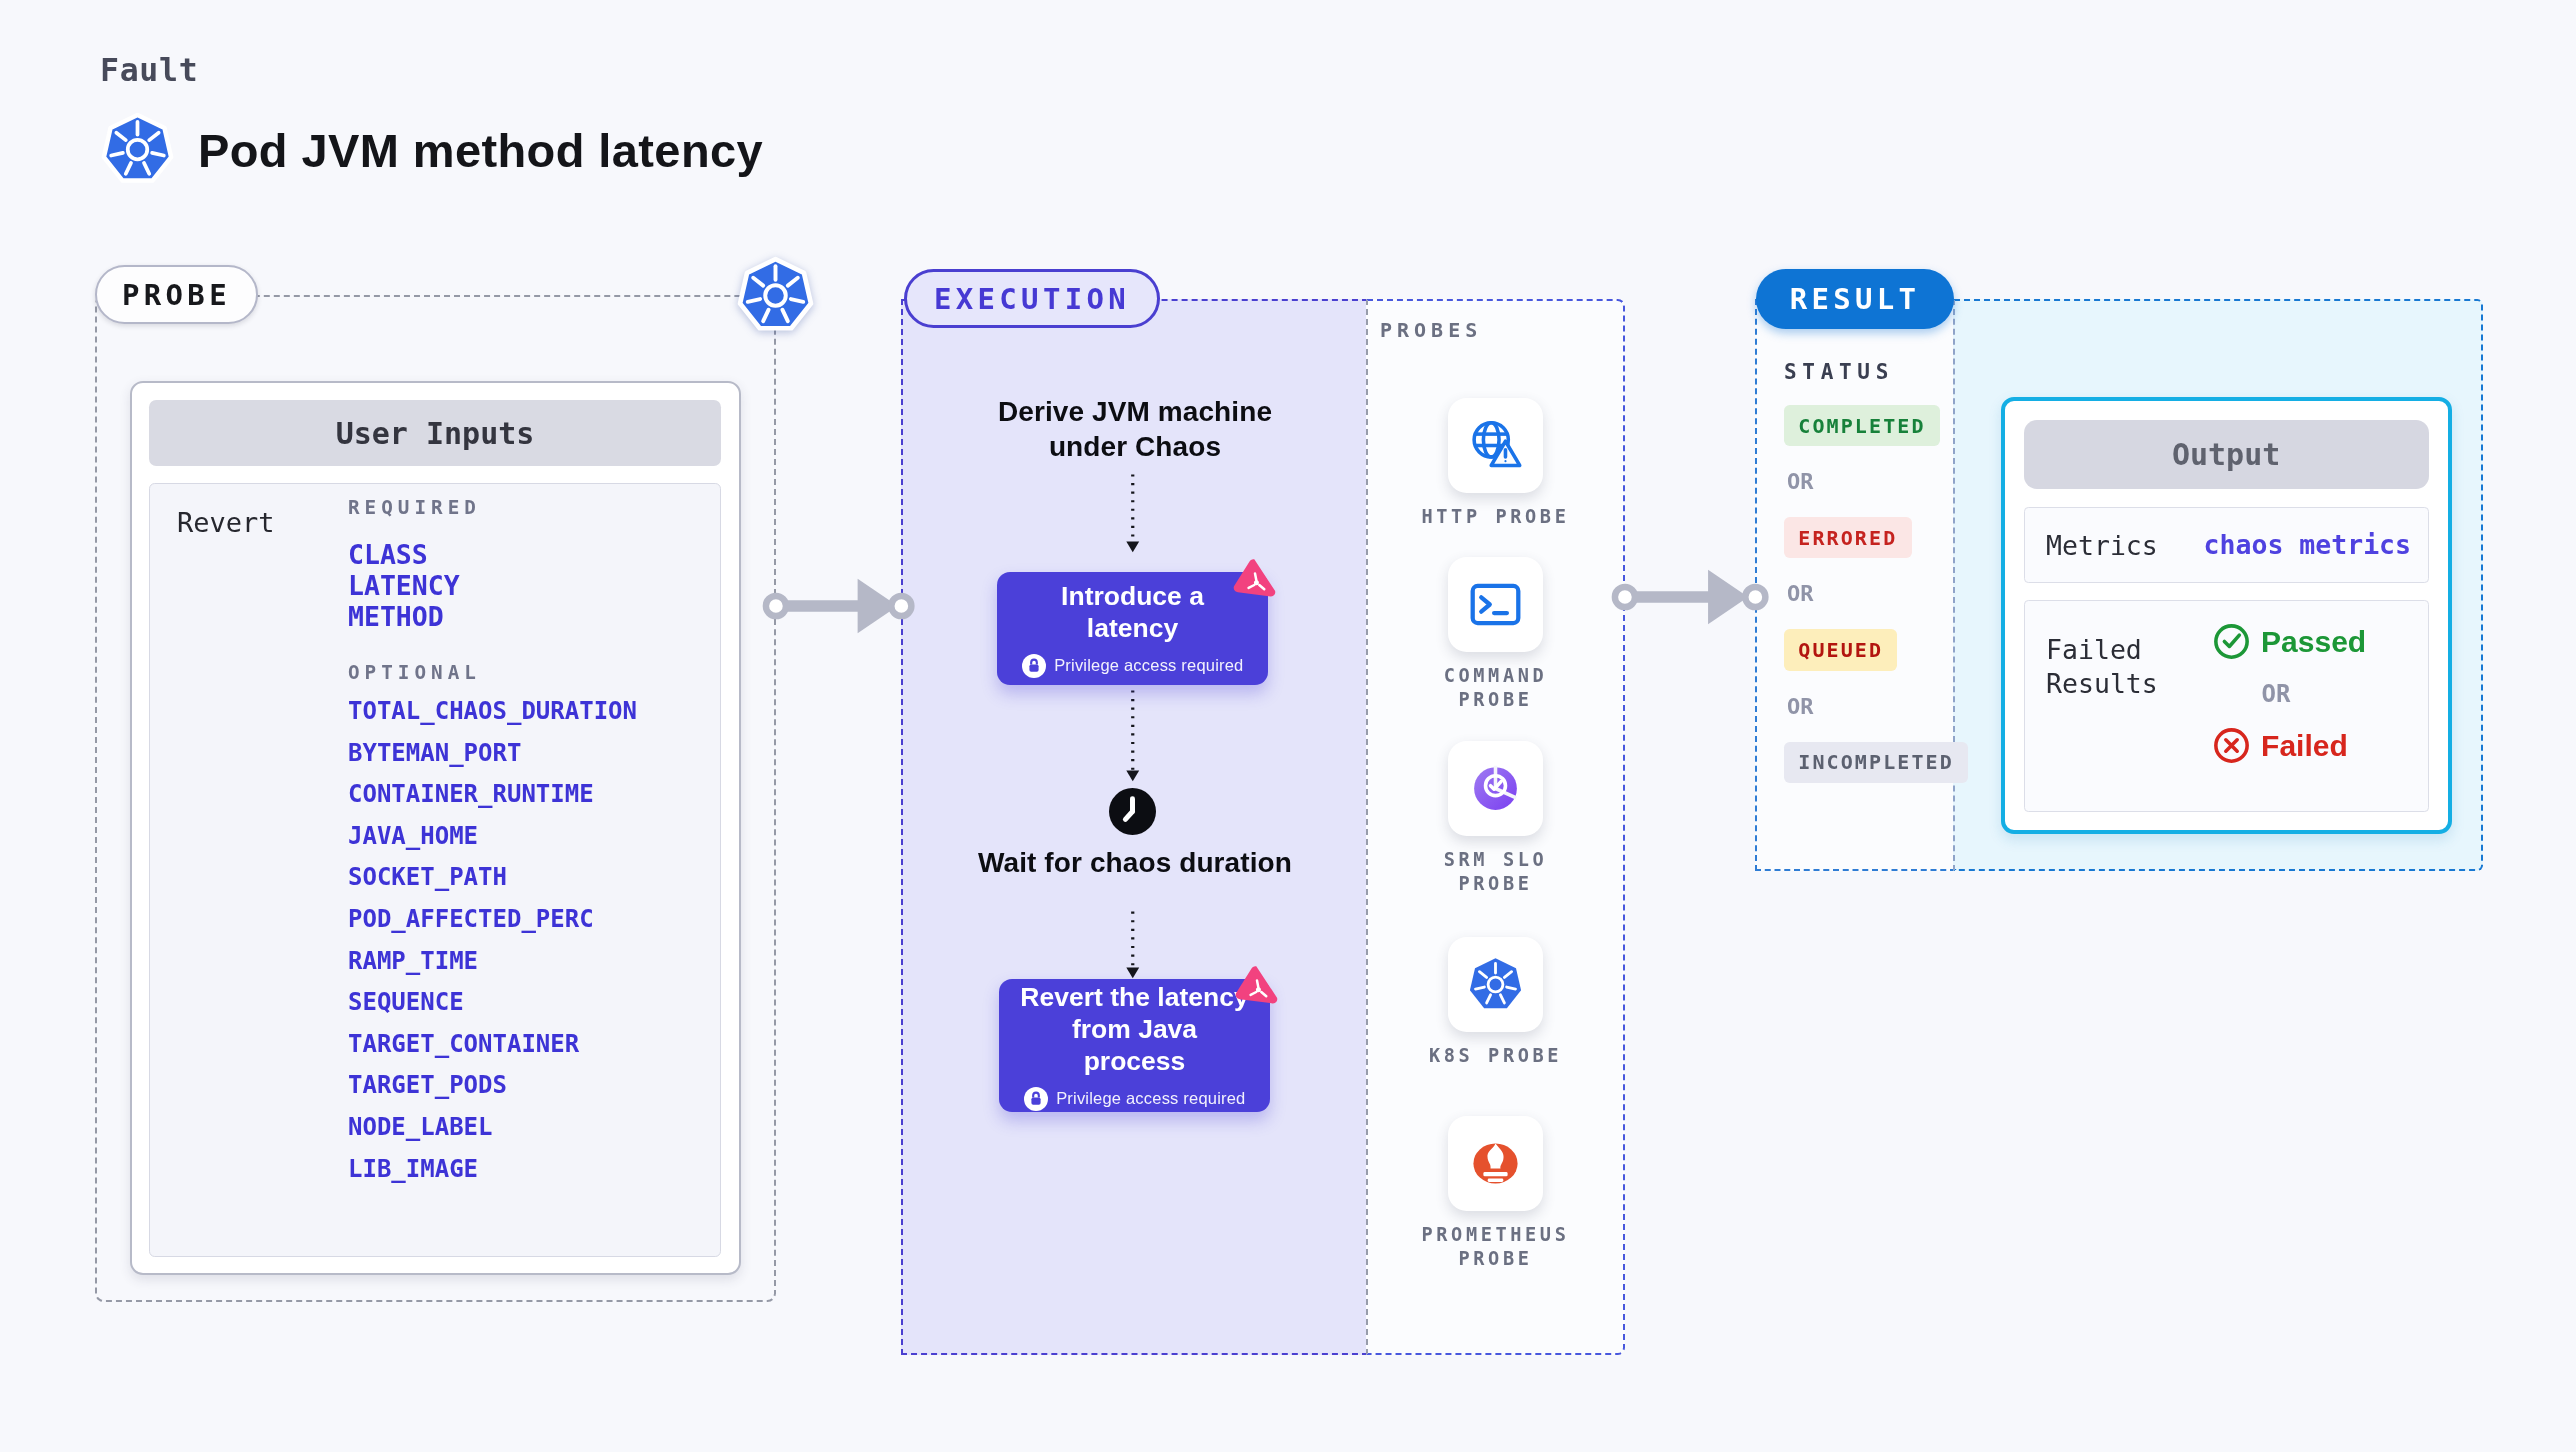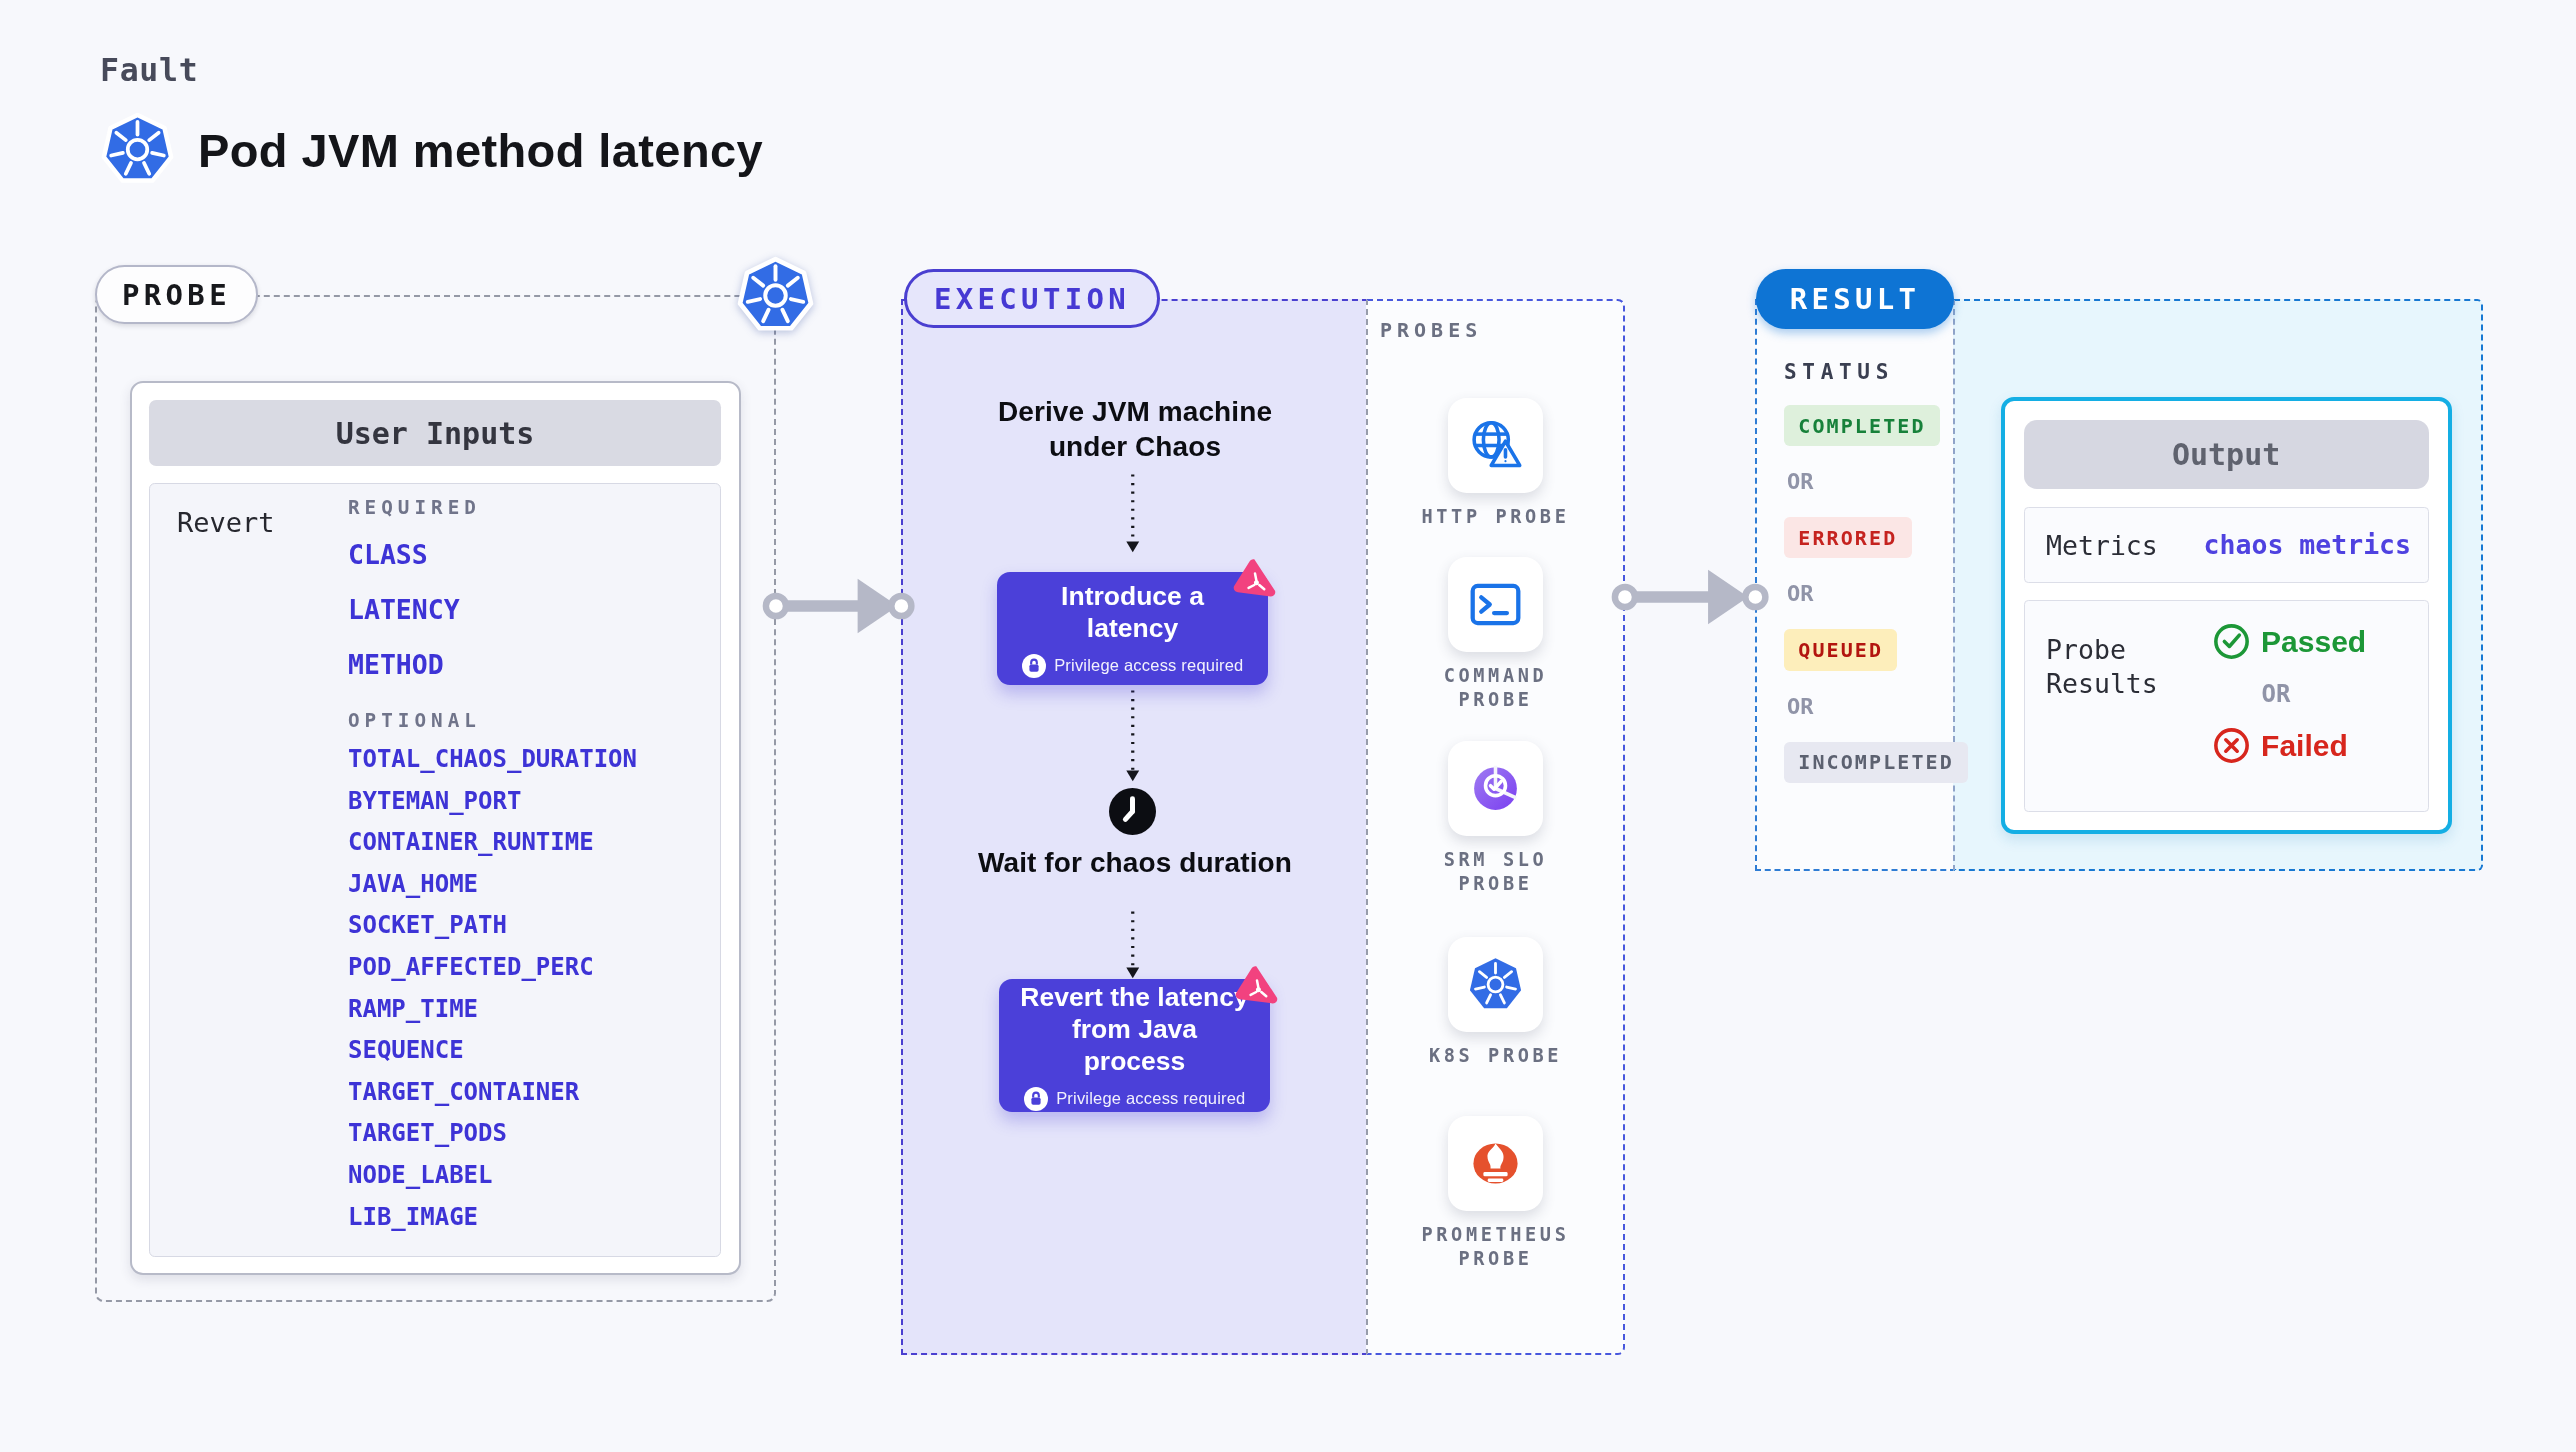--- a/index.html
+++ b/index.html
@@ -35,21 +35,21 @@
     font-family:"DejaVu Sans Mono",monospace; font-size:30px; font-weight:700; color:#34353f; }
   .ui-list-panel { position:absolute; left:17px; top:100px; width:572px; height:774px; background:#f4f5fa;
     border:1.4px solid #d7d9e4; border-radius:5.7px; }
   .tunable-label { position:absolute; left:27px; top:23px; font-family:"DejaVu Sans Mono",monospace;
     font-size:27px; color:#26272e; }
   .tunable-col { position:absolute; left:198px; top:11.5px; width:365px; display:flex; flex-direction:column; }
   .group-label { font-family:"DejaVu Sans Mono",monospace; font-size:19.3px; font-weight:700; color:#70748a;
     letter-spacing:5px; }
   .group-label.optional { margin-top:29px; }
   .tunable-item { font-family:"DejaVu Sans Mono",monospace; color:#3d33d6; cursor:pointer; }
-  .tunable-item.req { font-size:26.5px; font-weight:700; margin-top:24px; }
+  .tunable-item.req { font-size:26.5px; font-weight:700; }
   .tunable-item.opt { font-size:24px; font-weight:700; margin-top:13.6px; }
   .tunable-col .tunable-item.req:first-of-type { margin-top:20px; }
 
   
   .connector { position:absolute; z-index:5; }
 
   
   .exec-flow-box { position:absolute; left:901px; top:299px; width:467px; height:1056px;
     background:#e4e4fa; border:2.9px dashed #4a3fd0; border-right:none; }
   .probes-box { position:absolute; left:1366px; top:299px; width:259px; height:1056px;
@@ -364,21 +364,21 @@
       <div class="badge incompleted">INCOMPLETED</div>
     </div>
 
   <div class="output-card">
     <div class="output-header">Output</div>
     <div class="out-row metrics">
       <div class="row-label">Metrics</div>
       <div class="metrics-value">chaos metrics</div>
     </div>
     <div class="out-row proberes">
-      <div class="row-label">Probe Results</div>
+      <div class="row-label">Failed Results</div>
       <div class="pr-group">
         <div class="pr-line">
           <span><svg viewBox="0 0 52 52" fill="none">
                 <circle cx="26" cy="26" r="22" stroke="#1c9737" stroke-width="5"></circle>
                 <path d="M16 26 l7 7 l14 -16" stroke="#1c9737" stroke-width="5" stroke-linecap="round" stroke-linejoin="round"></path>
               </svg></span>
           <span class="pr-passed-text">Passed</span>
         </div>
         <div class="pr-or">OR</div>
         <div class="pr-line">

